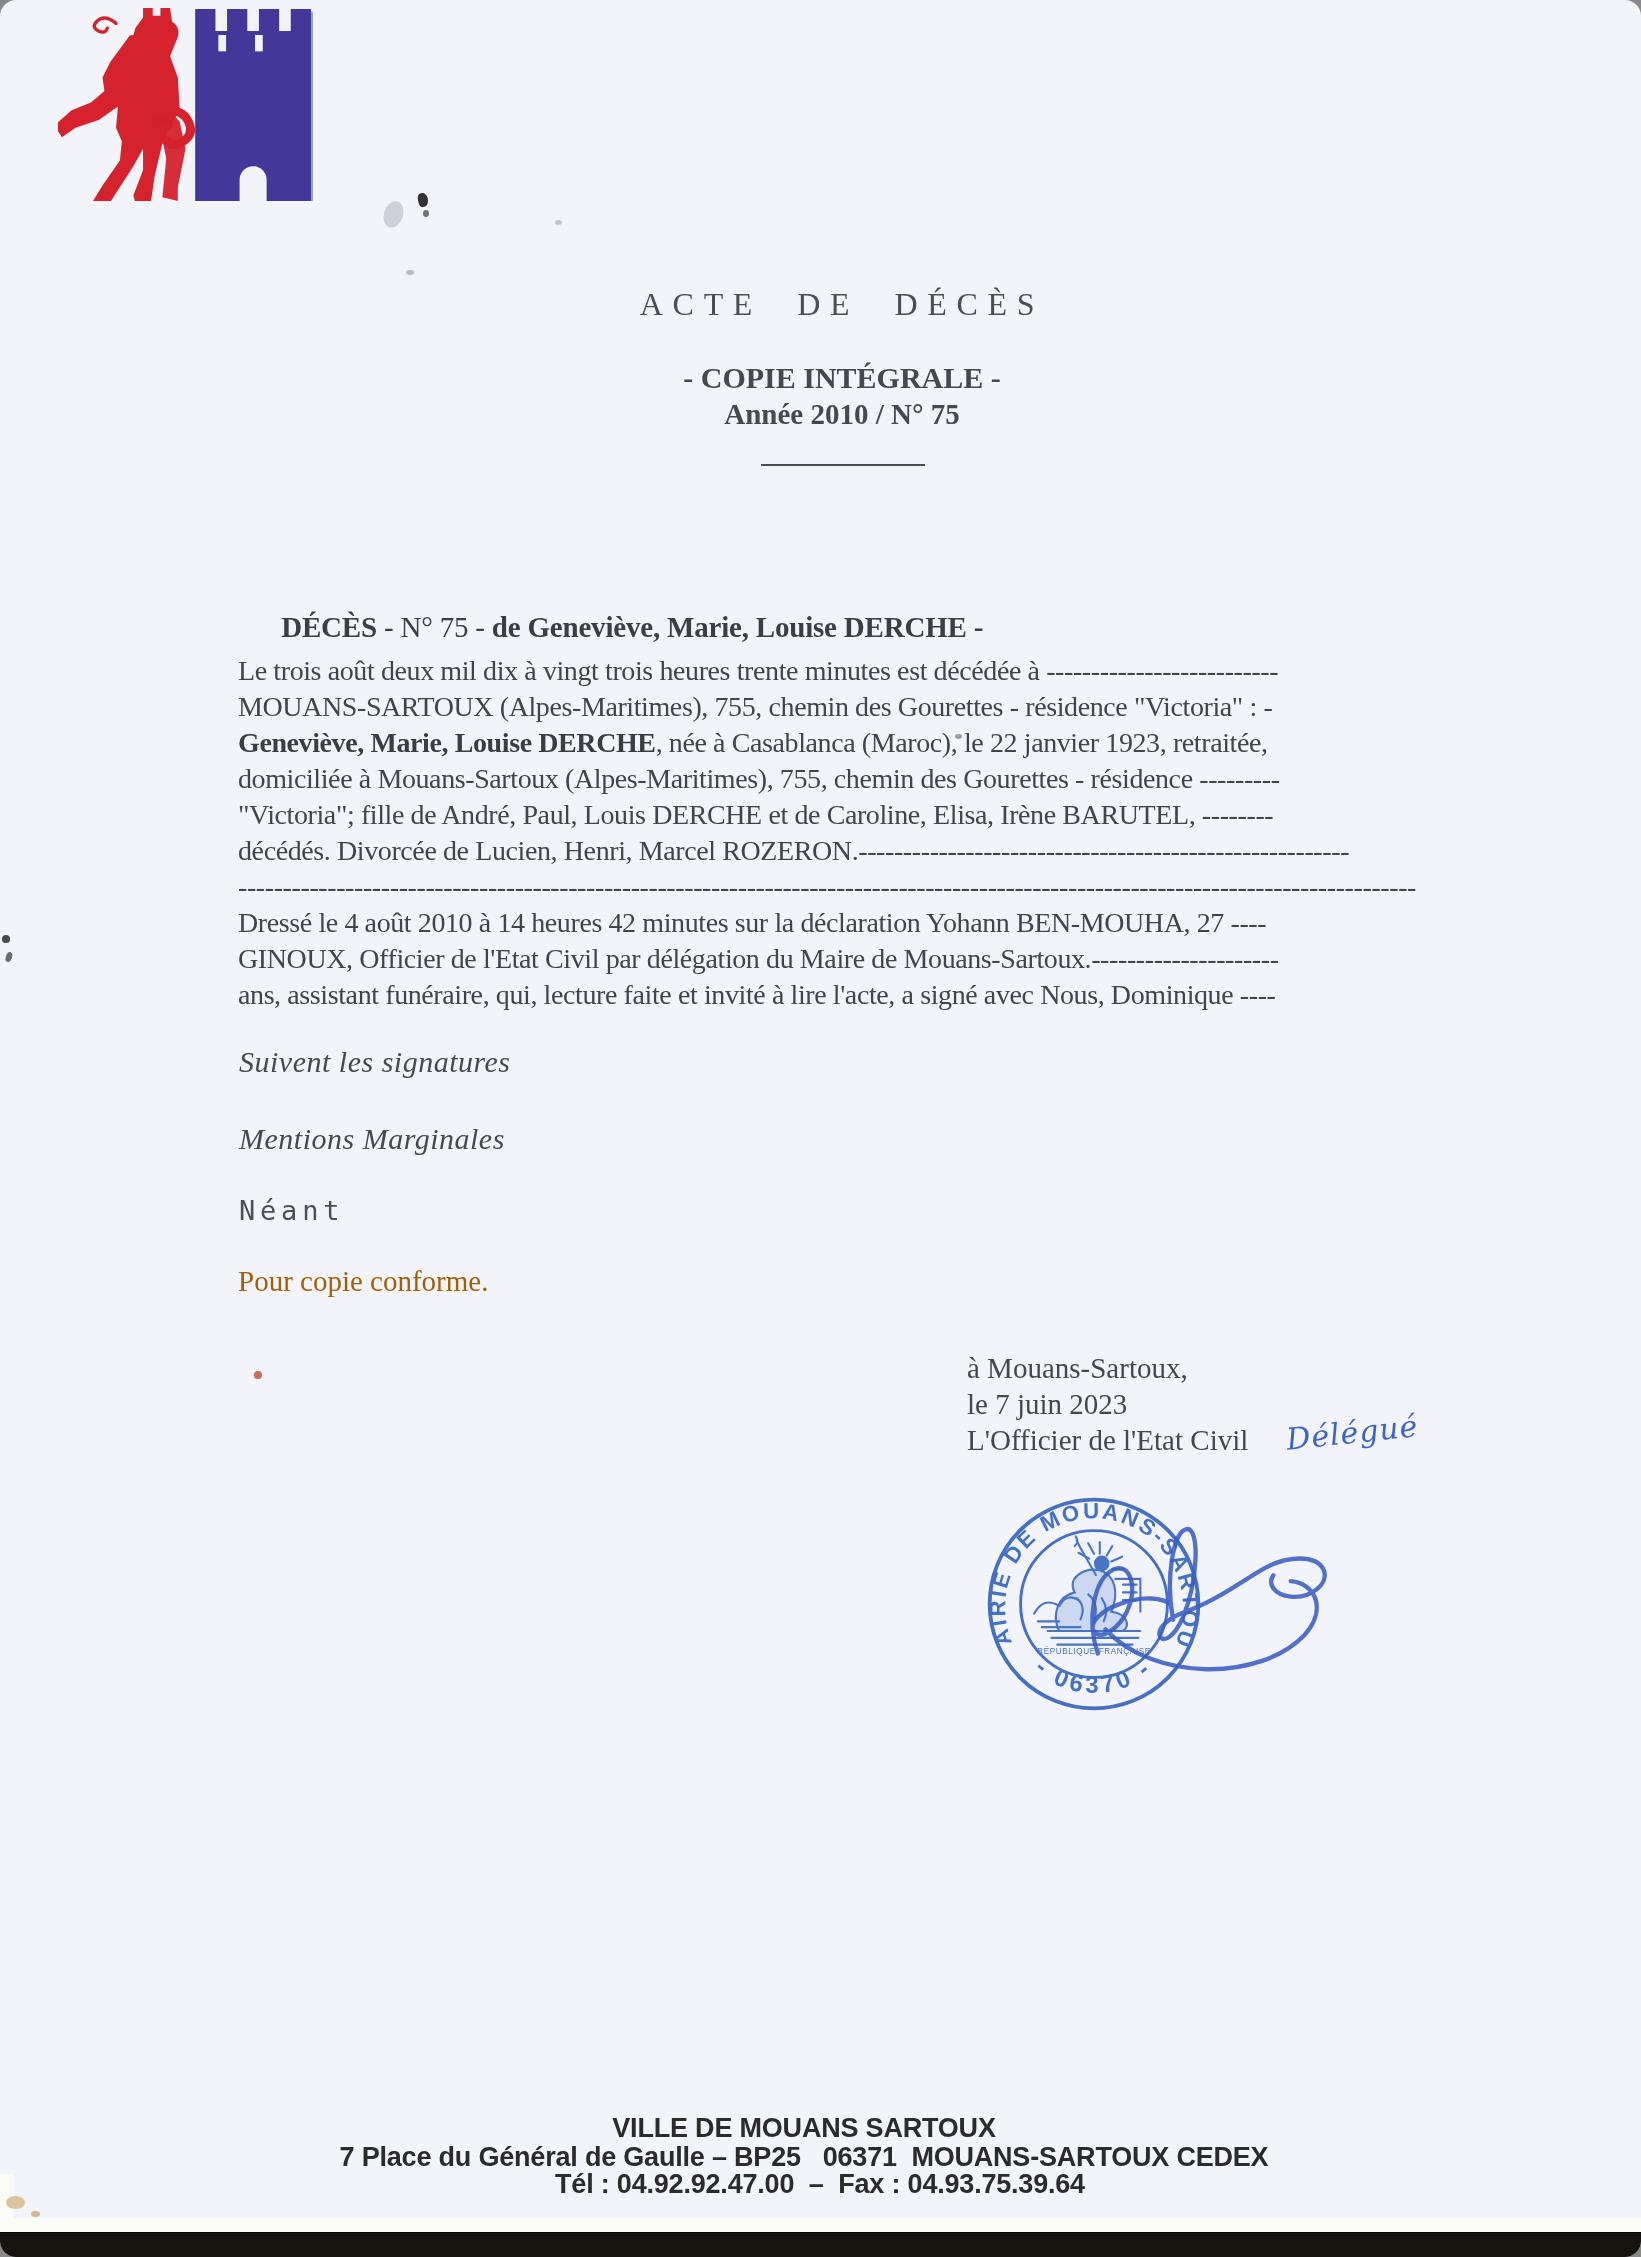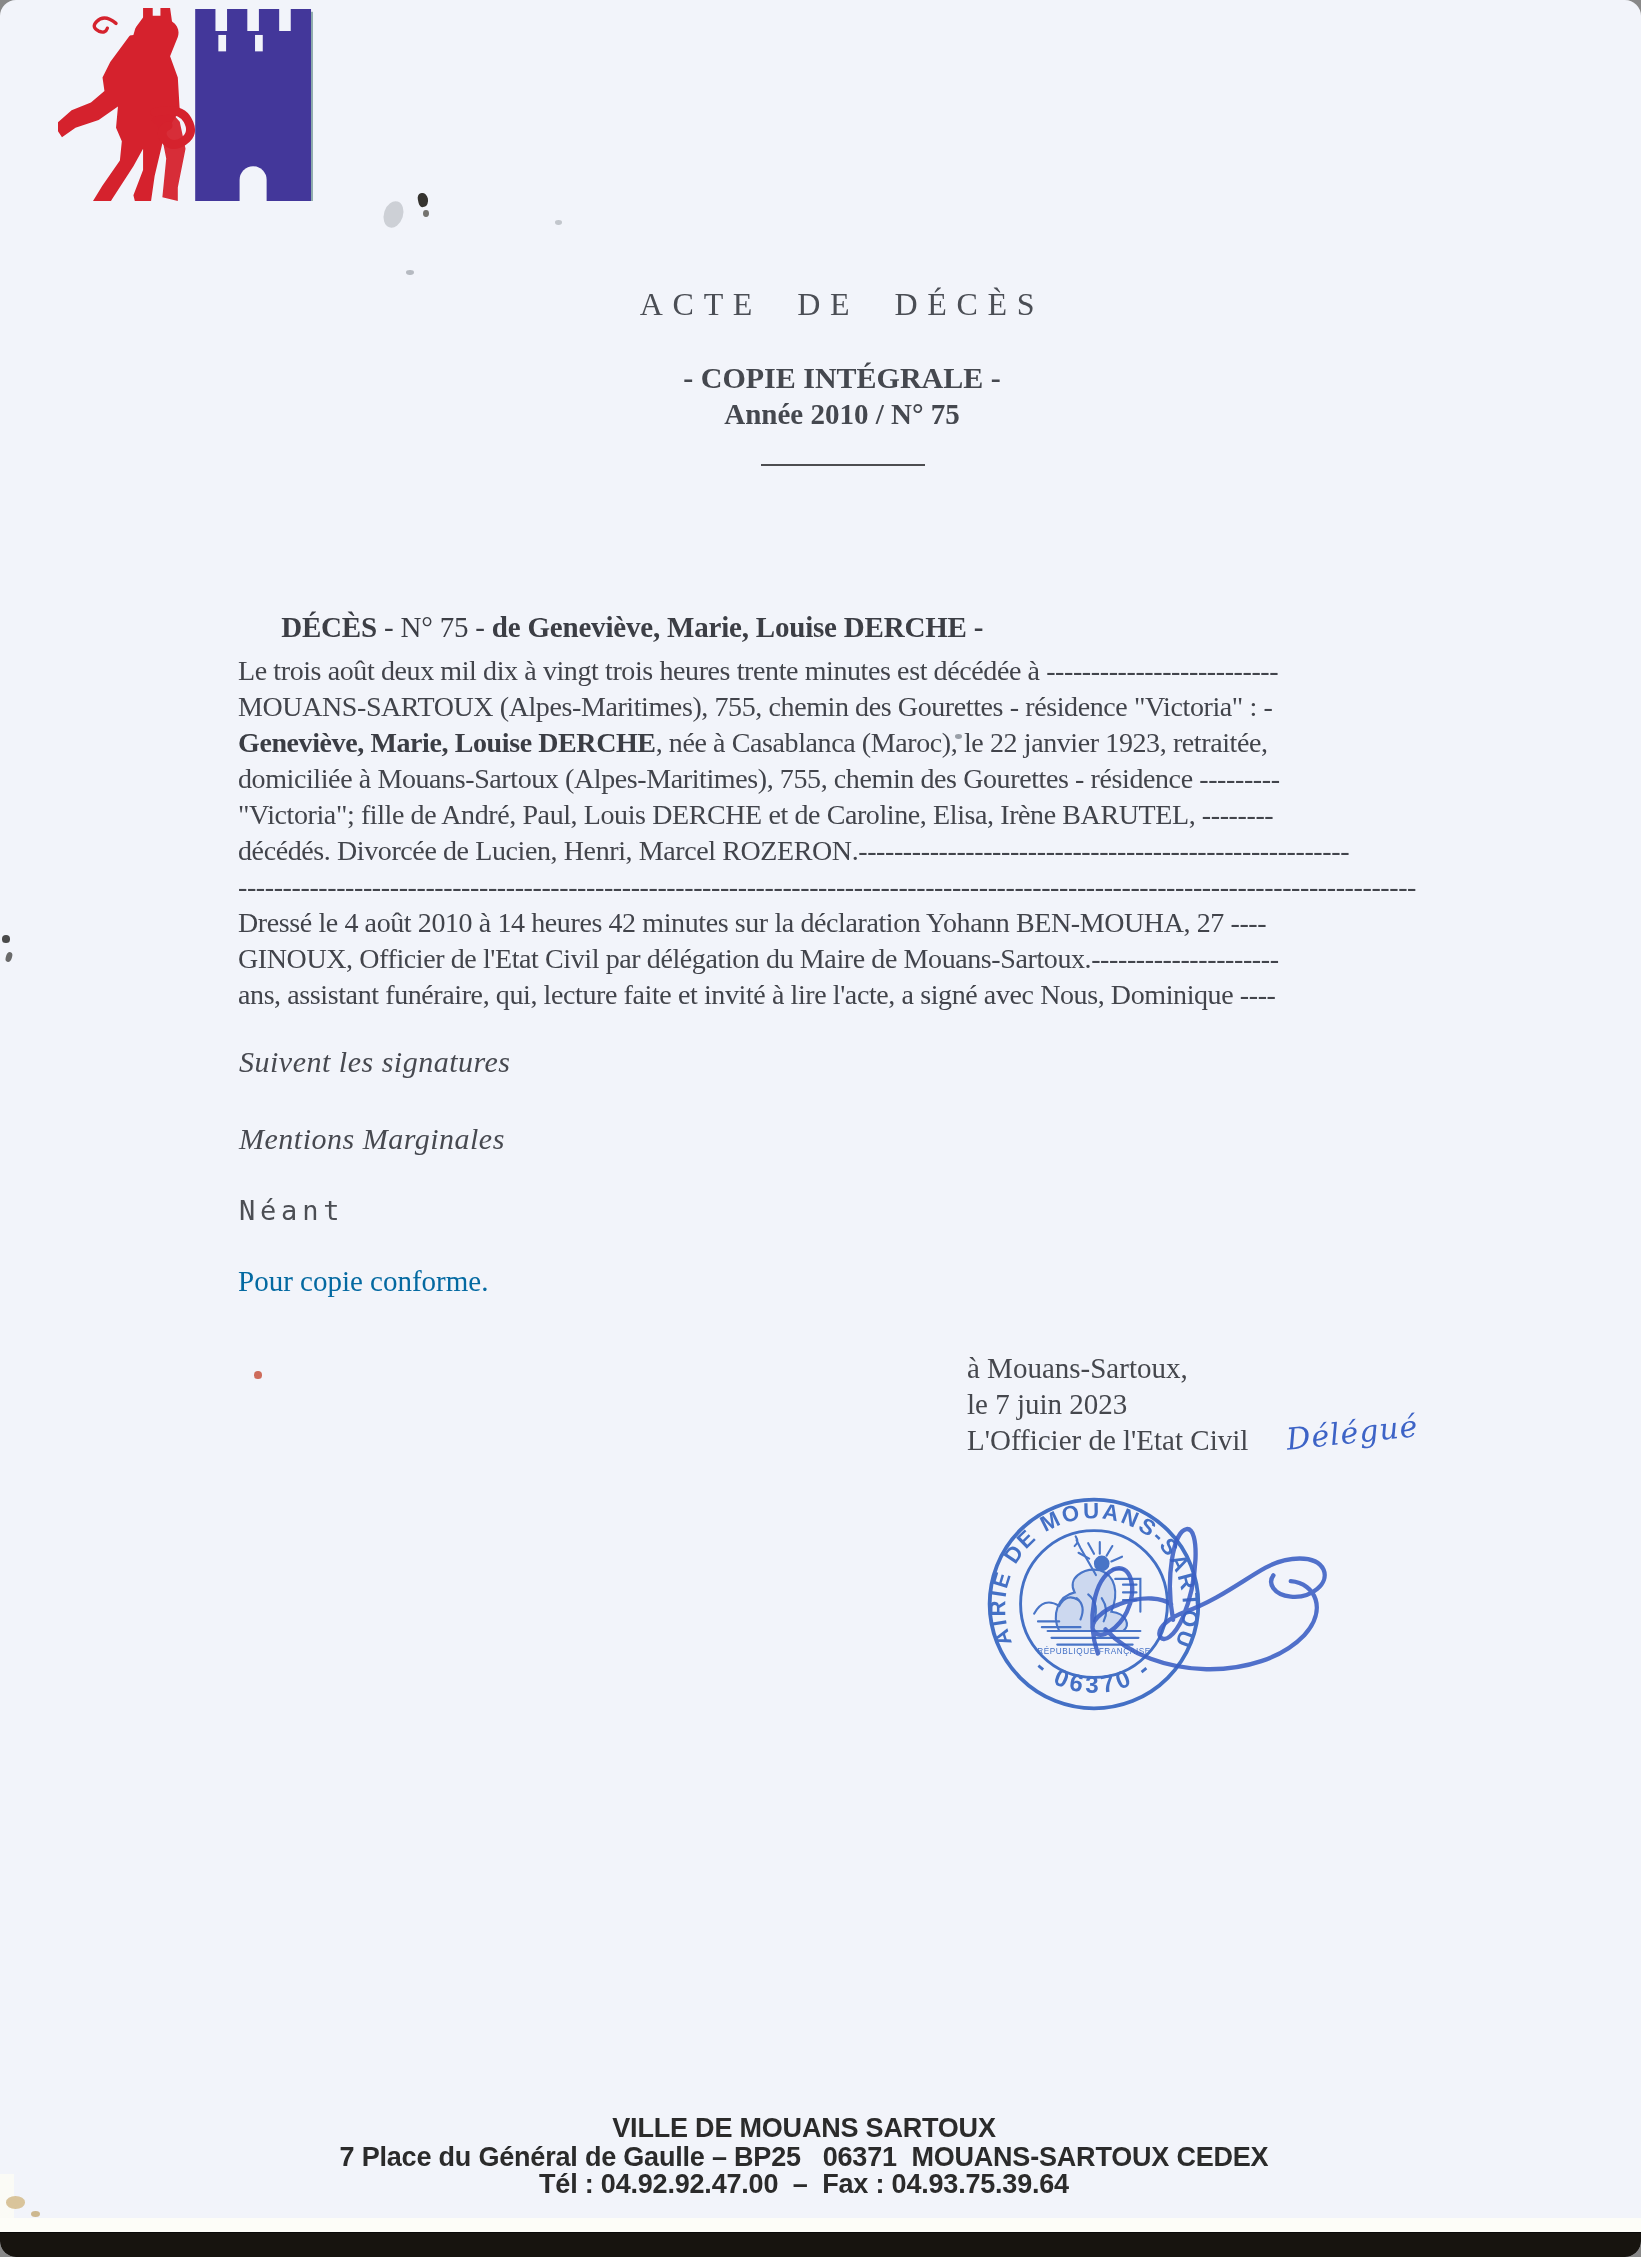--- a/index.html
+++ b/index.html
@@ -34,21 +34,21 @@
   
   .act-body{
     left:238px;top:653px;width:1192px;
     font-size:28px;line-height:36px;letter-spacing:-0.4px;
     color:#42444b;overflow:hidden;
   }
   .act-body .b{font-weight:bold;color:#3b3d44;}
   
   .note-italic{font-style:italic;font-size:30px;color:#474950;letter-spacing:0.5px;white-space:pre;}
   .note-neant{font-family:"DejaVu Sans Mono", monospace;font-size:27px;letter-spacing:4.8px;color:#4c4e54;white-space:pre;}
-  .note-copy{font-size:29px;color:#0369a1;white-space:pre;}
+  .note-copy{font-size:29px;color:#a16207;white-space:pre;}
   
   .closing{left:967px;top:1350px;font-size:29px;line-height:36px;color:#45474d;}
   .handwritten{
     left:1286px;top:1415px;
     font-family:"DejaVu Serif", serif;font-style:italic;
     font-size:30px;color:#3d63c6;transform:rotate(-6deg);
     letter-spacing:1px;white-space:pre;
   }
   
   .stamp{left:978px;top:1490px;width:232px;height:228px;opacity:.93;}
@@ -163,21 +163,21 @@
   <svg class="abs signature" viewBox="0 0 340 230">
     <g stroke="#3a5ec4" stroke-width="4.5" fill="none" stroke-linecap="round" opacity="0.88">
       <path d="M 62,185 C 50,150 58,108 78,98 C 96,90 104,118 92,142 C 84,158 66,172 58,162 C 52,154 66,140 84,134 C 110,124 130,128 138,134"></path>
       <path d="M 140,150 C 132,108 140,58 154,56 C 168,54 166,110 150,148 C 142,166 130,176 126,166 C 124,158 136,148 152,142 C 186,130 214,108 236,96 C 258,84 288,82 296,98 C 302,112 284,128 262,126 C 244,124 238,112 244,104"></path>
       <path d="M 70,160 C 120,214 230,214 276,166 C 300,140 288,112 262,110"></path>
     </g>
   </svg>
 
   <div class="abs footer-line" style="top:2113px;">VILLE DE MOUANS SARTOUX</div>
   <div class="abs footer-line" style="top:2142px;">7 Place du Général de Gaulle – BP25   06371  MOUANS-SARTOUX CEDEX</div>
-  <div class="abs footer-line" style="top:2169px;">Tél : 04.92.92.47.00  –  Fax : 04.93.75.39.64</div>
+  <div class="abs footer-line" style="top:2169px;margin-left:16px;">Tél : 04.92.92.47.00  –  Fax : 04.93.75.39.64</div>
 
   <div class="mark" style="left:384px;top:201px;width:19.3px;height:27px;background:#c3c7cd;opacity:.8;transform:rotate(18deg);"></div>
   <div class="mark" style="left:418px;top:193px;width:9.7px;height:13.5px;background:#35332f;border-radius:45% 55% 60% 40%;transform:rotate(-12deg);"></div>
   <div class="mark" style="left:423px;top:210px;width:5.8px;height:6.8px;background:#55524c;opacity:.8;"></div>
   <div class="mark" style="left:406px;top:270px;width:7.7px;height:4.8px;background:#b6bac1;"></div>
   <div class="mark" style="left:555px;top:220px;width:6.8px;height:4.8px;background:#c2c6cc;"></div>
   <div class="mark" style="left:1.9px;top:935px;width:7.7px;height:7.7px;background:#4a4a4a;"></div>
   <div class="mark" style="left:5.8px;top:952px;width:5.8px;height:9.7px;background:#6a6a6a;transform:rotate(20deg);"></div>
   <div class="mark" style="left:955px;top:734px;width:6.8px;height:4.8px;background:#9aa0a8;"></div>
   <div class="mark" style="left:254px;top:1371px;width:7.7px;height:7.7px;background:#c44a33;opacity:.8;"></div>

